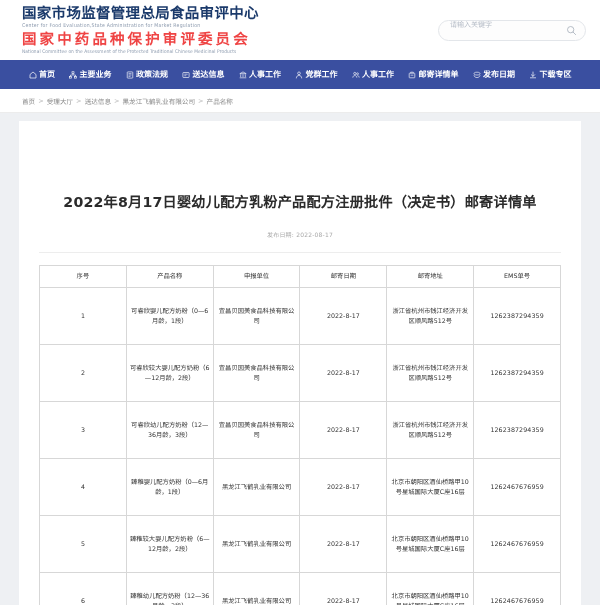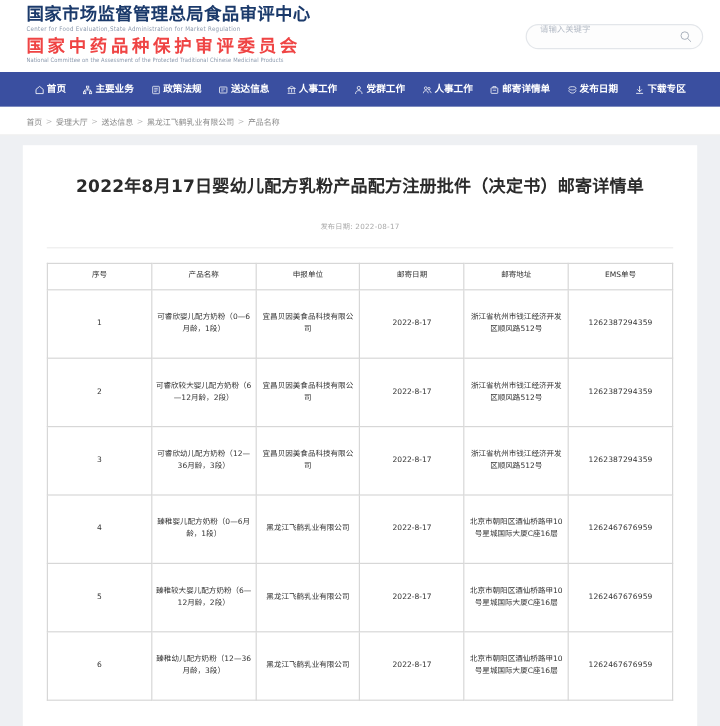--- a/index.html
+++ b/index.html
@@ -136,20 +136,21 @@
   }
   .doc-title {
     text-align: center;
     font-size: 14.2px;
     font-weight: 700;
     color: #2b2b2b;
     letter-spacing: 0.2px;
     line-height: 1.4;
     padding: 4px 0 0 0;
     white-space: nowrap;
+    margin-top: 46px;
   }
   .doc-meta {
     text-align: center;
     font-size: 6px;
     color: #a9a9a9;
     padding: 17px 0 13px 0;
     letter-spacing: 0.2px;
   }
   .divider { height: 1px; background: #ededed; margin: 0 0 12px 0; }
 

